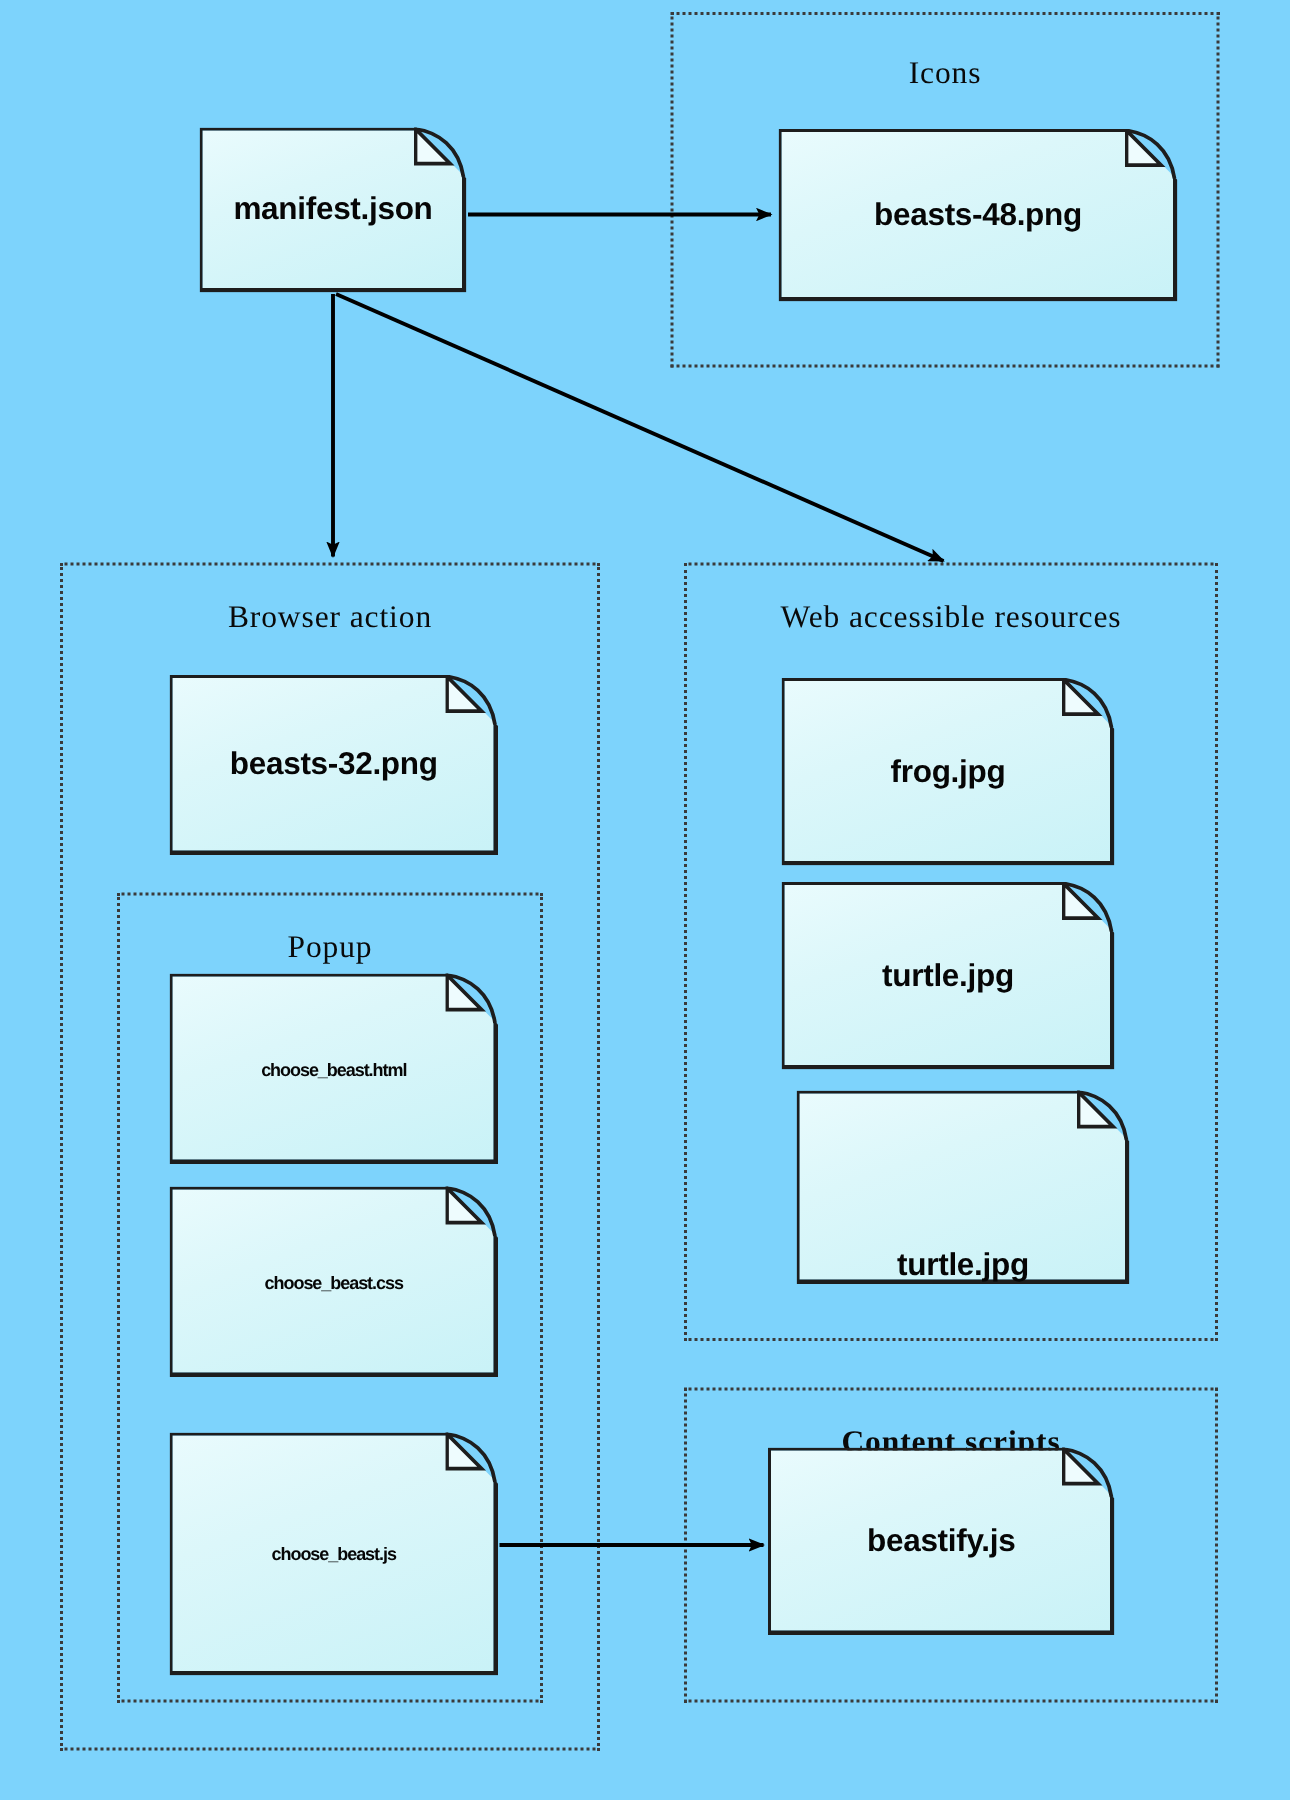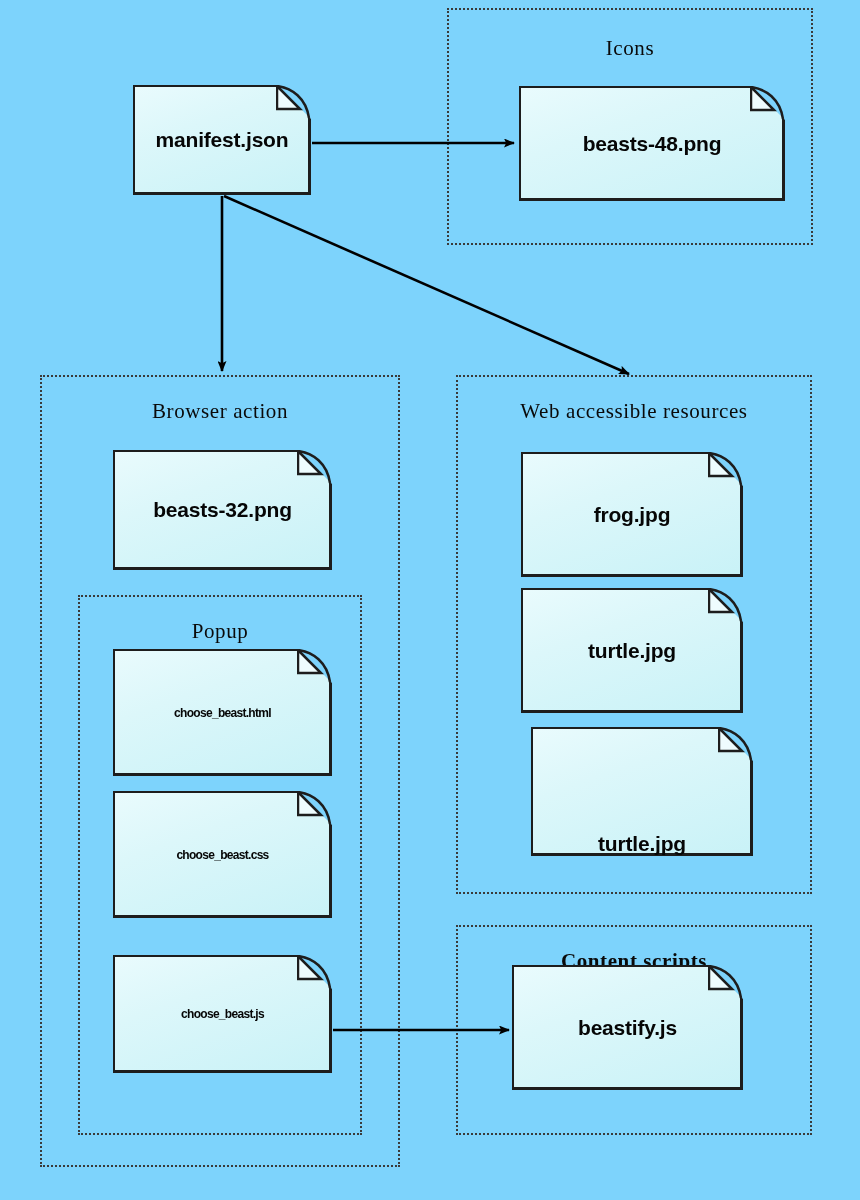--- a/index.html
+++ b/index.html
@@ -150,21 +150,21 @@
 
   <div class="doc" style="left:113px; top:791px; width:219px; height:127px;">
     <div class="doc-shape"></div>
     <svg class="doc-fold" viewBox="0 0 35 35">
       <path d="M1 1 L1 24 L24 24 Z" fill="#eefcfe" stroke="#1d1d1d" stroke-width="2.5"></path>
       <path d="M1 1 C 16 3, 30 13, 33 33" fill="none" stroke="#1d1d1d" stroke-width="2.5"></path>
     </svg>
     <div class="doc-label tight">choose_beast.css</div>
   </div>
 
-  <div class="doc" style="left:113px; top:955px; width:219px; height:118px;">
+  <div class="doc" style="left:113px; top:955px; width:219px; height:162px;">
     <div class="doc-shape"></div>
     <svg class="doc-fold" viewBox="0 0 35 35">
       <path d="M1 1 L1 24 L24 24 Z" fill="#eefcfe" stroke="#1d1d1d" stroke-width="2.5"></path>
       <path d="M1 1 C 16 3, 30 13, 33 33" fill="none" stroke="#1d1d1d" stroke-width="2.5"></path>
     </svg>
     <div class="doc-label tight">choose_beast.js</div>
   </div>
 
   <div class="doc" style="left:521px; top:452px; width:222px; height:125px;">
     <div class="doc-shape"></div>

